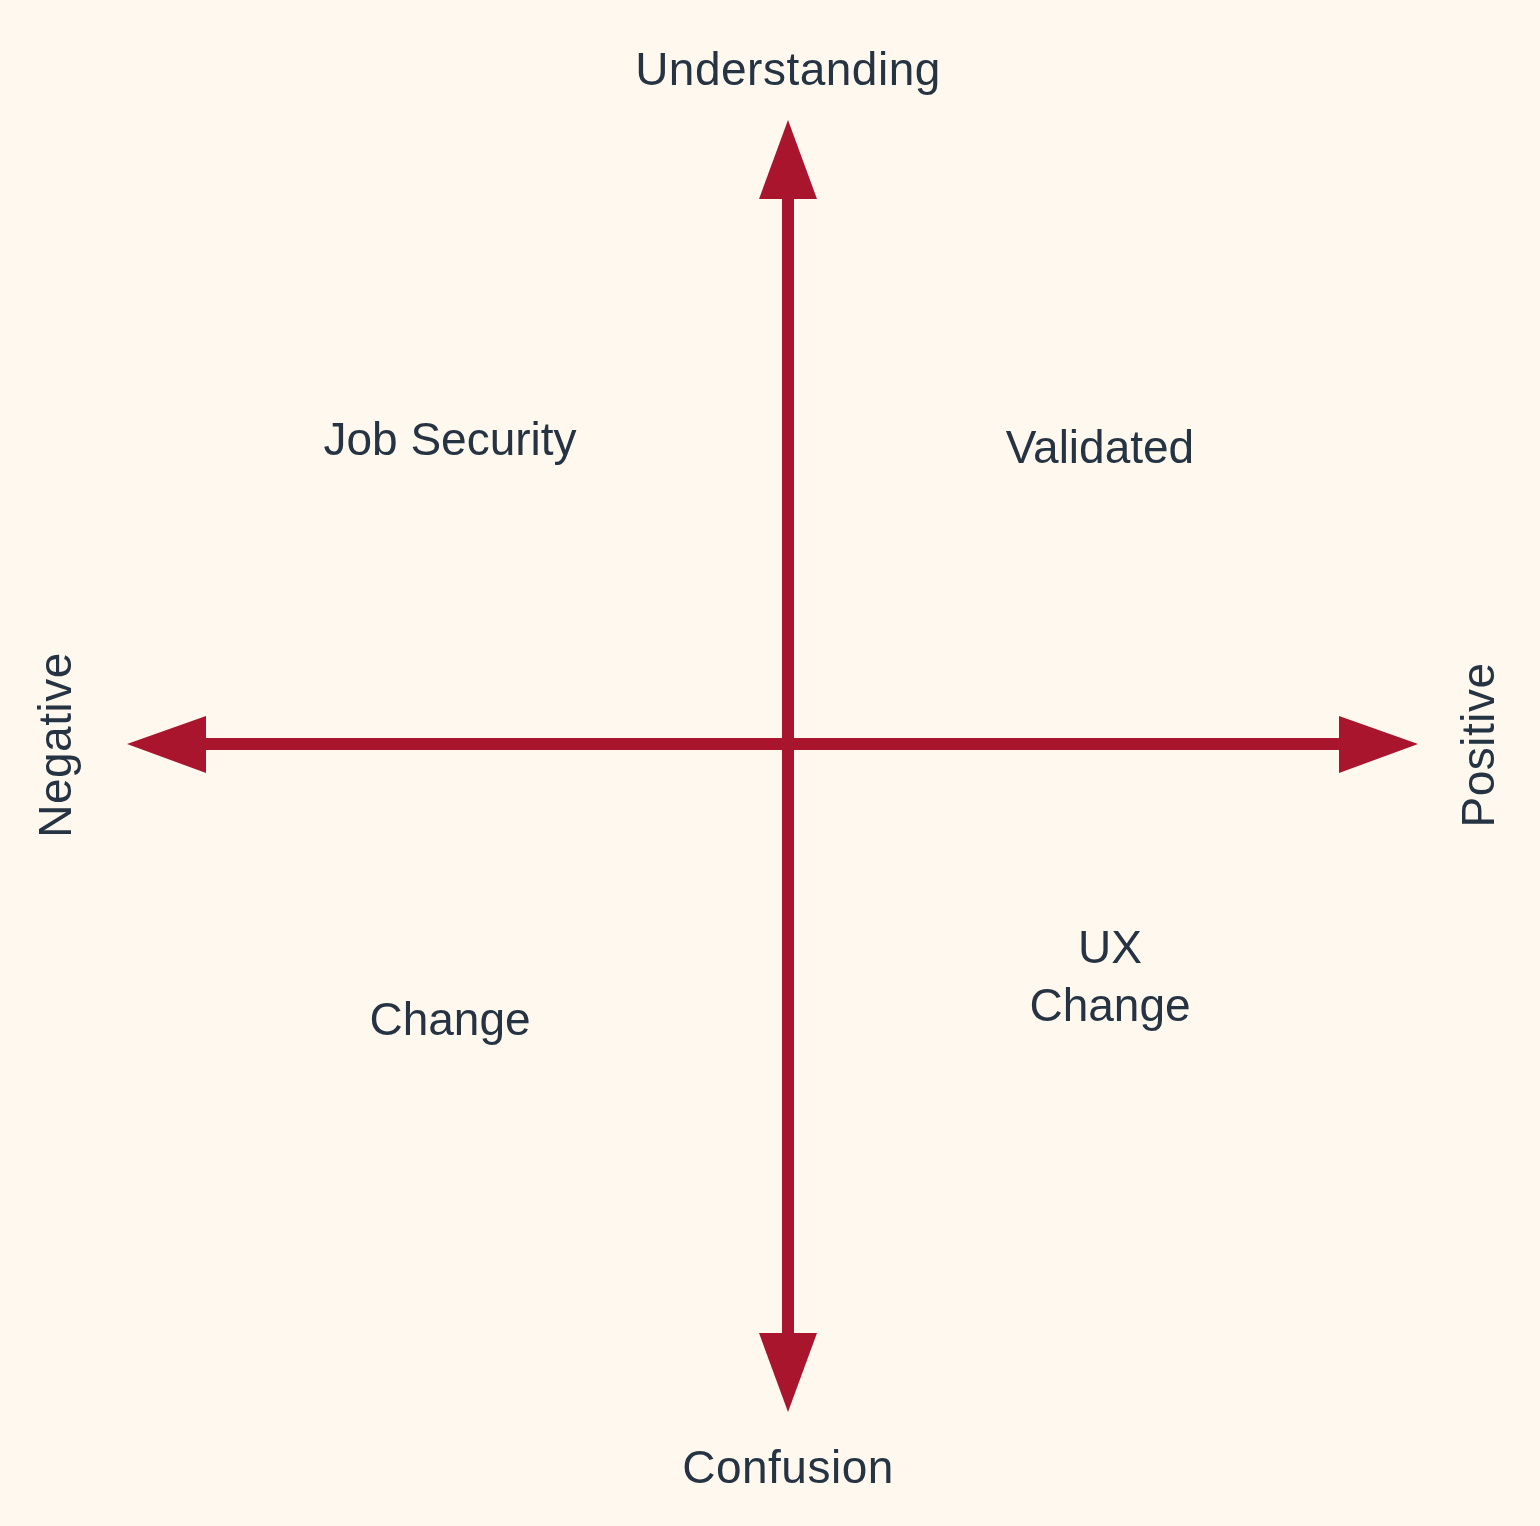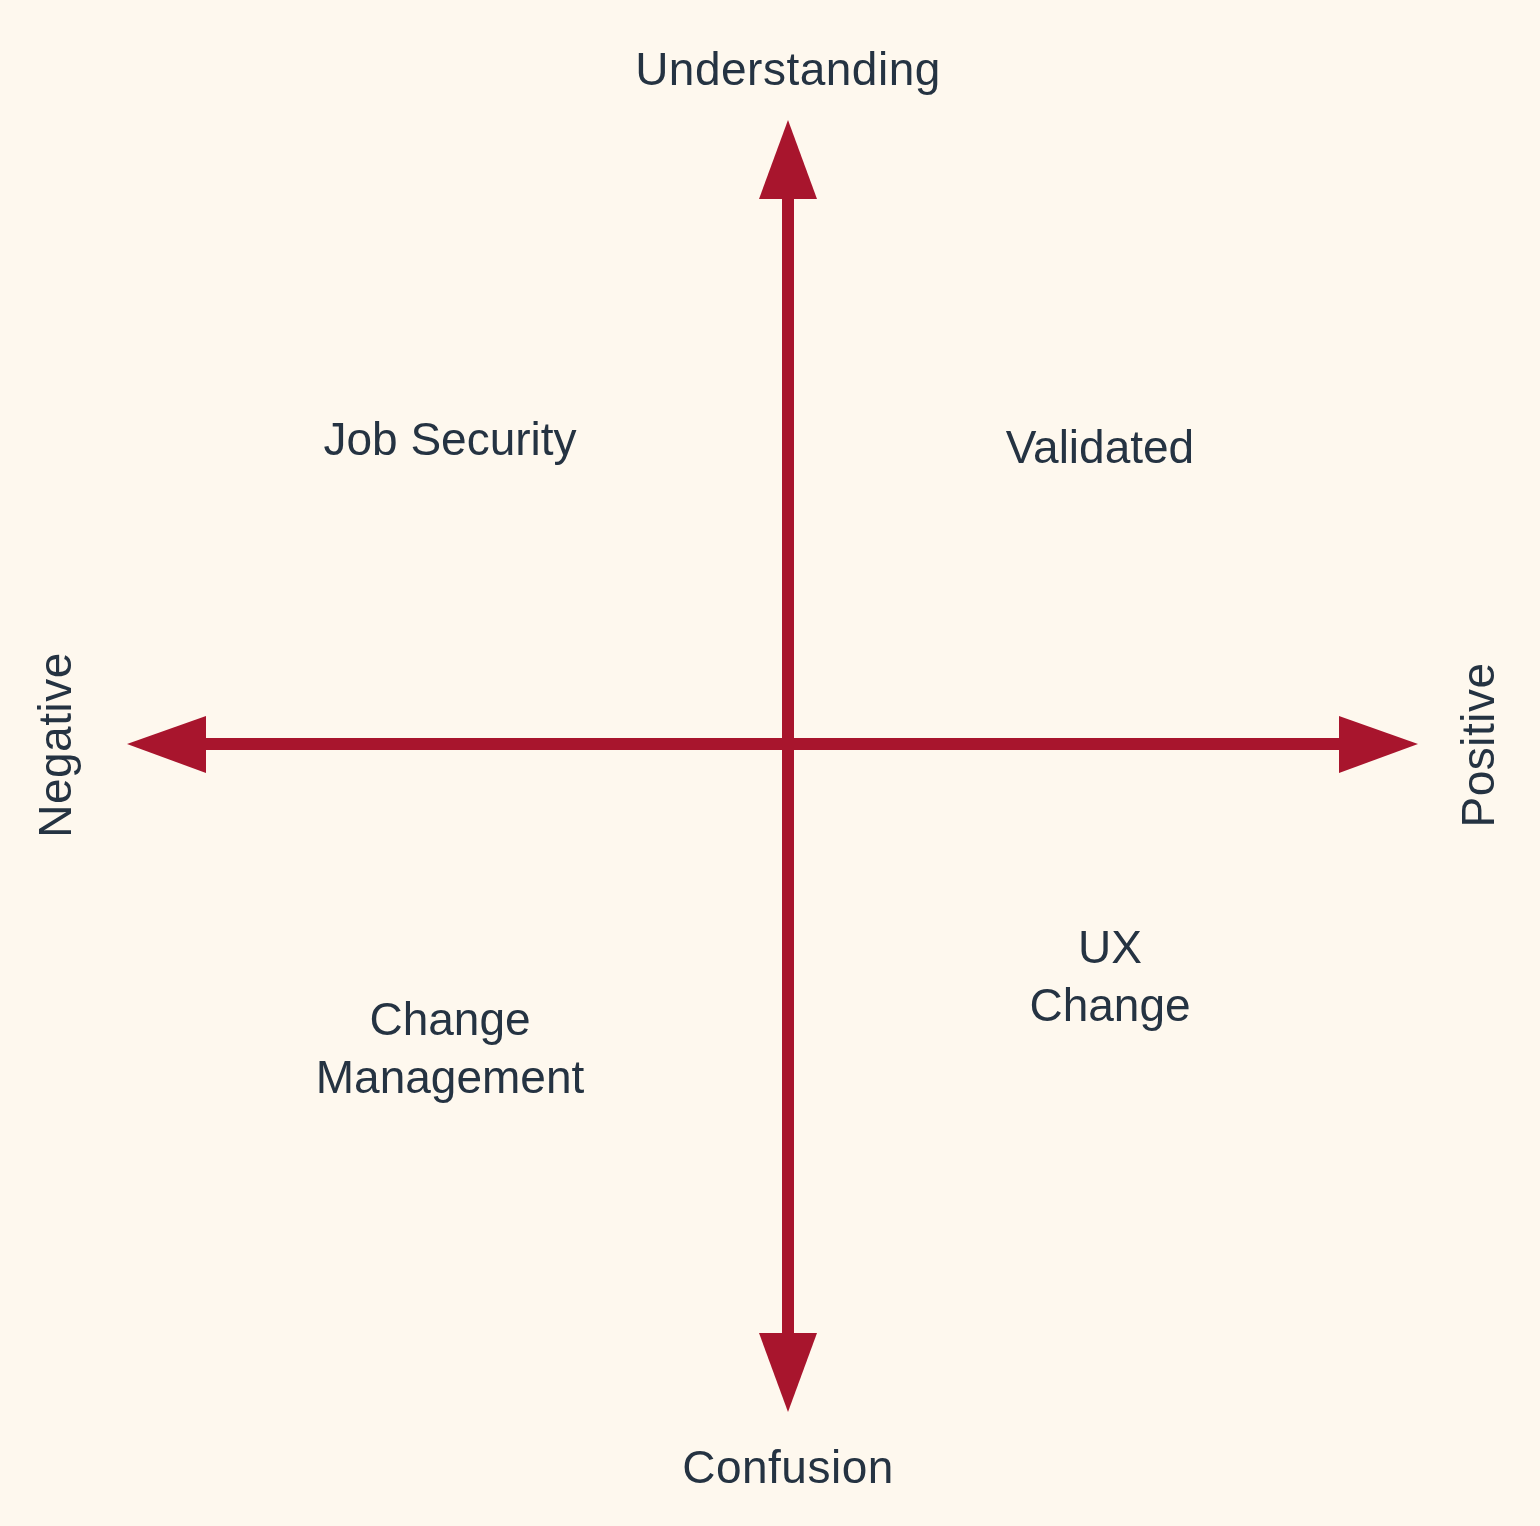--- a/index.html
+++ b/index.html
@@ -62,19 +62,18 @@
 <div class="quad" style="left:210px; top:410px;">
   <span>Job Security</span>
 </div>
 
 <div class="quad" style="left:860px; top:418px;">
   <span>Validated</span>
 </div>
 
 <div class="quad" style="left:210px; top:990px;">
   <span>Change</span>
-  <span>Management</span>
 </div>
 
 <div class="quad" style="left:870px; top:918px;">
   <span>UX</span>
   <span>Change</span>
 </div>
 
 </body></html>

